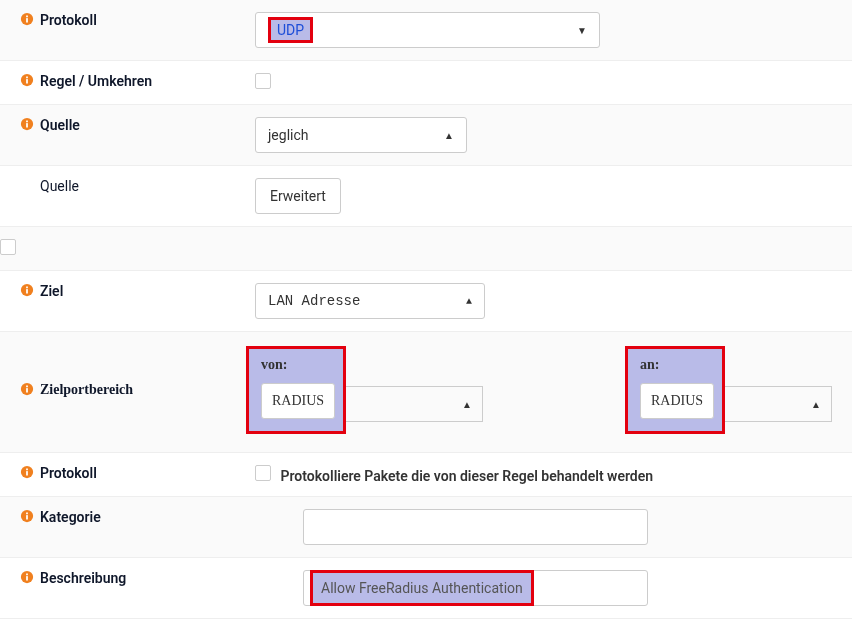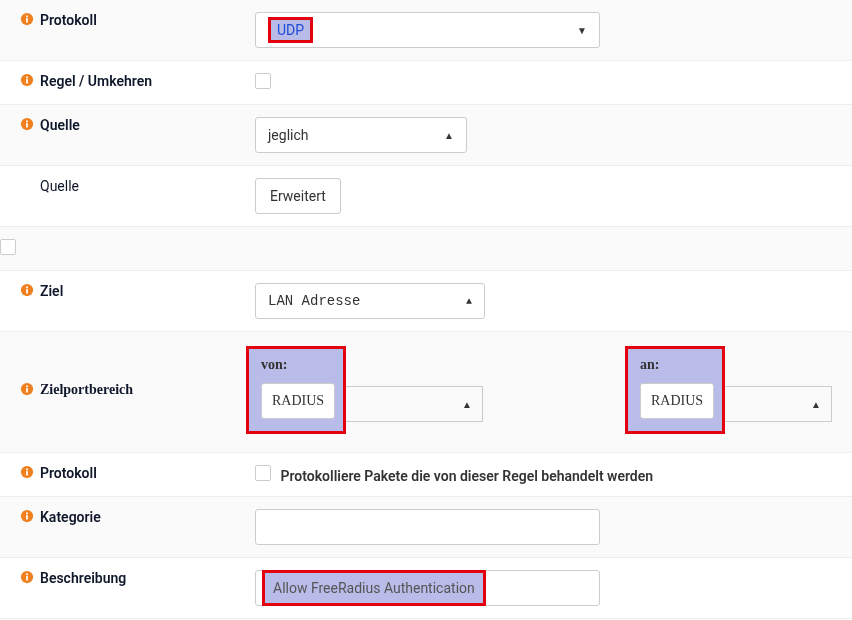--- a/index.html
+++ b/index.html
@@ -6,21 +6,21 @@
 body { font-family: -apple-system, "Segoe UI", Roboto, "Helvetica Neue", Arial, sans-serif; font-size: 14px; color: #333; background: #fff; width: 852px; }
 .row { display: flex; border-bottom: 1px solid #eee; padding: 12px 0; }
 .row.alt { background: #fafafa; }
 .label-col { width: 255px; padding-left: 20px; display: flex; align-items: flex-start; gap: 6px; color: #0f172a; font-weight: 600; }
 .label-col .icon { color: #f0801f; font-size: 14px; line-height: 1; display: inline-flex; }
 .field-col { flex: 1; padding-right: 20px; }
 .dropdown { display: inline-flex; align-items: center; justify-content: space-between; background: #fff; border: 1px solid #ccc; border-radius: 3px; height: 36px; padding: 0 12px; cursor: pointer; }
 .dropdown .caret { margin-left: 10px; font-size: 10px; }
 .btn { display: inline-flex; align-items: center; background: #fff; border: 1px solid #ccc; border-radius: 3px; height: 36px; padding: 0 14px; cursor: pointer; }
 .checkbox { width: 16px; height: 16px; border: 1px solid #ccc; border-radius: 2px; background: #fff; display: inline-block; cursor: pointer; }
-.input { display: inline-flex; align-items: center; background: #fff; border: 1px solid #ccc; border-radius: 3px; height: 36px; padding: 0 10px; width: 345px; }
+.input { display: inline-flex; align-items: center; background: #fff; border: 1px solid #ccc; border-radius: 3px; height: 36px; padding: 0 10px; width: 345px; margin-left: 48px; }
 .input span { color: #555; }
 .highlight-red { border: 3px solid #e3000f; background: #b9bbe8; display: inline-block; padding: 2px 6px; }
 .highlight-red-inner { color: #1d4ed8; }
 .port-section { display: flex; gap: 12px; }
 .port-box { border: 3px solid #e3000f; background: #b9bbe8; padding: 8px 12px 12px 12px; width: 100px; position: relative; }
 .port-box .lbl { font-weight: 700; color: #333; margin-bottom: 10px; display: block; }
 .port-wrap { position: relative; display: flex; align-items: center; }
 .port-wrap .dropdown { z-index: 1; width: 98px; padding: 0 10px; }
 .protokoll-dd { width: 345px; }
 .desc-highlight { border: 3px solid #e3000f; background: #b9bbe8; display: inline-flex; align-items: center; height: 36px; padding: 0 8px; }

